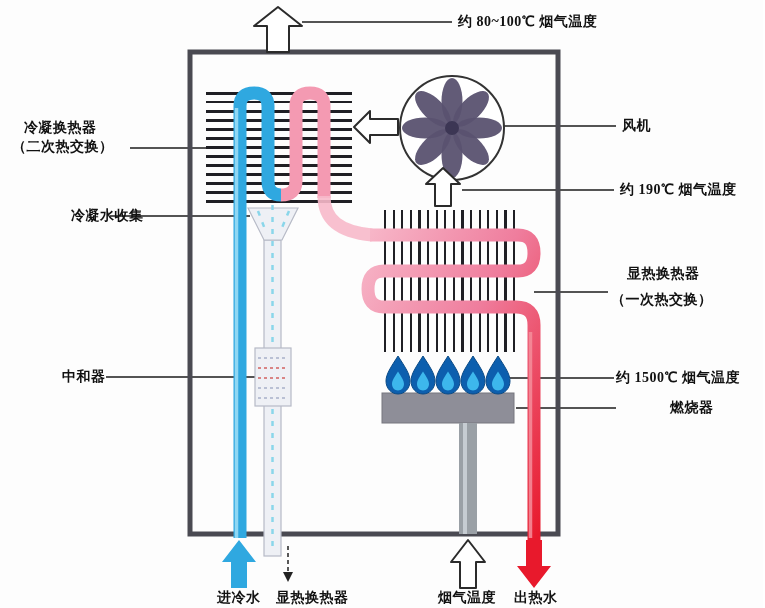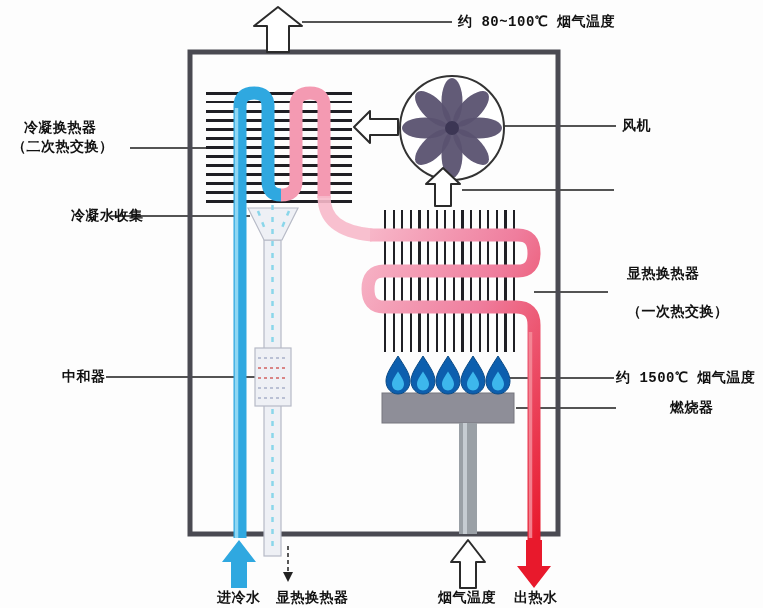--- a/index.html
+++ b/index.html
@@ -1,18 +1,18 @@
 <!DOCTYPE html>
 <html style="--cold: #2fa8e0; --cold-light: #a8e2f7; --hot: #e8192c; --coil-pink: #f49ab2; --coil-pink-light: #f7b9ca; --metal: #8e8e98; --pipe-gray: #9aa0a6; --fins: #1f1f24; --box-border: #4a4a52; --fan-blade: #5a5270; --flame-outer: #0d5fae; --flame-inner: #3db7ec; --drain-fill: #eef0f5; --label: #111111;"><head>
 <meta charset="utf-8">
 <style>
   html,body{margin:0;padding:0;background:#ffffff;}
   .stage{
     position:relative;width:763px;height:608px;background:#fdfdfd;
-    font-family:Liberation Mono, monospace;overflow:hidden;
+    font-family:Liberation Serif, serif;overflow:hidden;
   }
   .fins{position:absolute;}
   .fins.cond{
     left:206px;top:92px;width:146px;height:112px;
     background:repeating-linear-gradient(to bottom,var(--fins) 0,var(--fins) 2.5px,transparent 2.5px,transparent 9px);
   }
   .fins.prim{
     left:384px;top:210px;width:134px;height:142px;
     background:repeating-linear-gradient(to right,var(--fins) 0,var(--fins) 2.2px,transparent 2.2px,transparent 8.6px);
   }
@@ -156,22 +156,23 @@
     <polygon class="arrow-hot" points="534,588 517,566 526,566 526,540 542,540 542,566 551,566"></polygon>
 
     <g>
       <line class="dash-arrow" x1="288" y1="546" x2="288" y2="572"></line>
       <polygon class="dash-head" points="283,572 293,572 288,582"></polygon>
     </g>
   </svg>
 
   <div class="lbl" style="left:458px;top:14px;">约 80~100℃ 烟气温度</div>
   <div class="lbl" style="left:622px;top:118px;">风机</div>
+  <div class="lbl" style="left:620px;top:182px;">约 190℃ 烟气温度</div>
   <div class="lbl" style="left:627px;top:266px;">显热换热器</div>
-  <div class="lbl" style="left:611px;top:304px;margin-left:16px;">（一次热交换）</div>
+  <div class="lbl" style="left:611px;top:292px;">（一次热交换）</div>
   <div class="lbl" style="left:616px;top:370px;">约 1500℃ 烟气温度</div>
   <div class="lbl" style="left:622px;top:400px;margin-left:48px;">燃烧器</div>
   <div class="lbl" style="left:24px;top:120px;">冷凝换热器</div>
   <div class="lbl" style="left:12px;top:139px;">（二次热交换）</div>
   <div class="lbl" style="left:28px;top:208px;margin-left:43px;">冷凝水收集</div>
   <div class="lbl" style="left:62px;top:369px;">中和器</div>
   <div class="lbl" style="left:217px;top:590px;">进冷水</div>
   <div class="lbl" style="left:276px;top:590px;">显热换热器</div>
   <div class="lbl" style="left:438px;top:590px;">烟气温度</div>
   <div class="lbl" style="left:514px;top:590px;">出热水</div>

